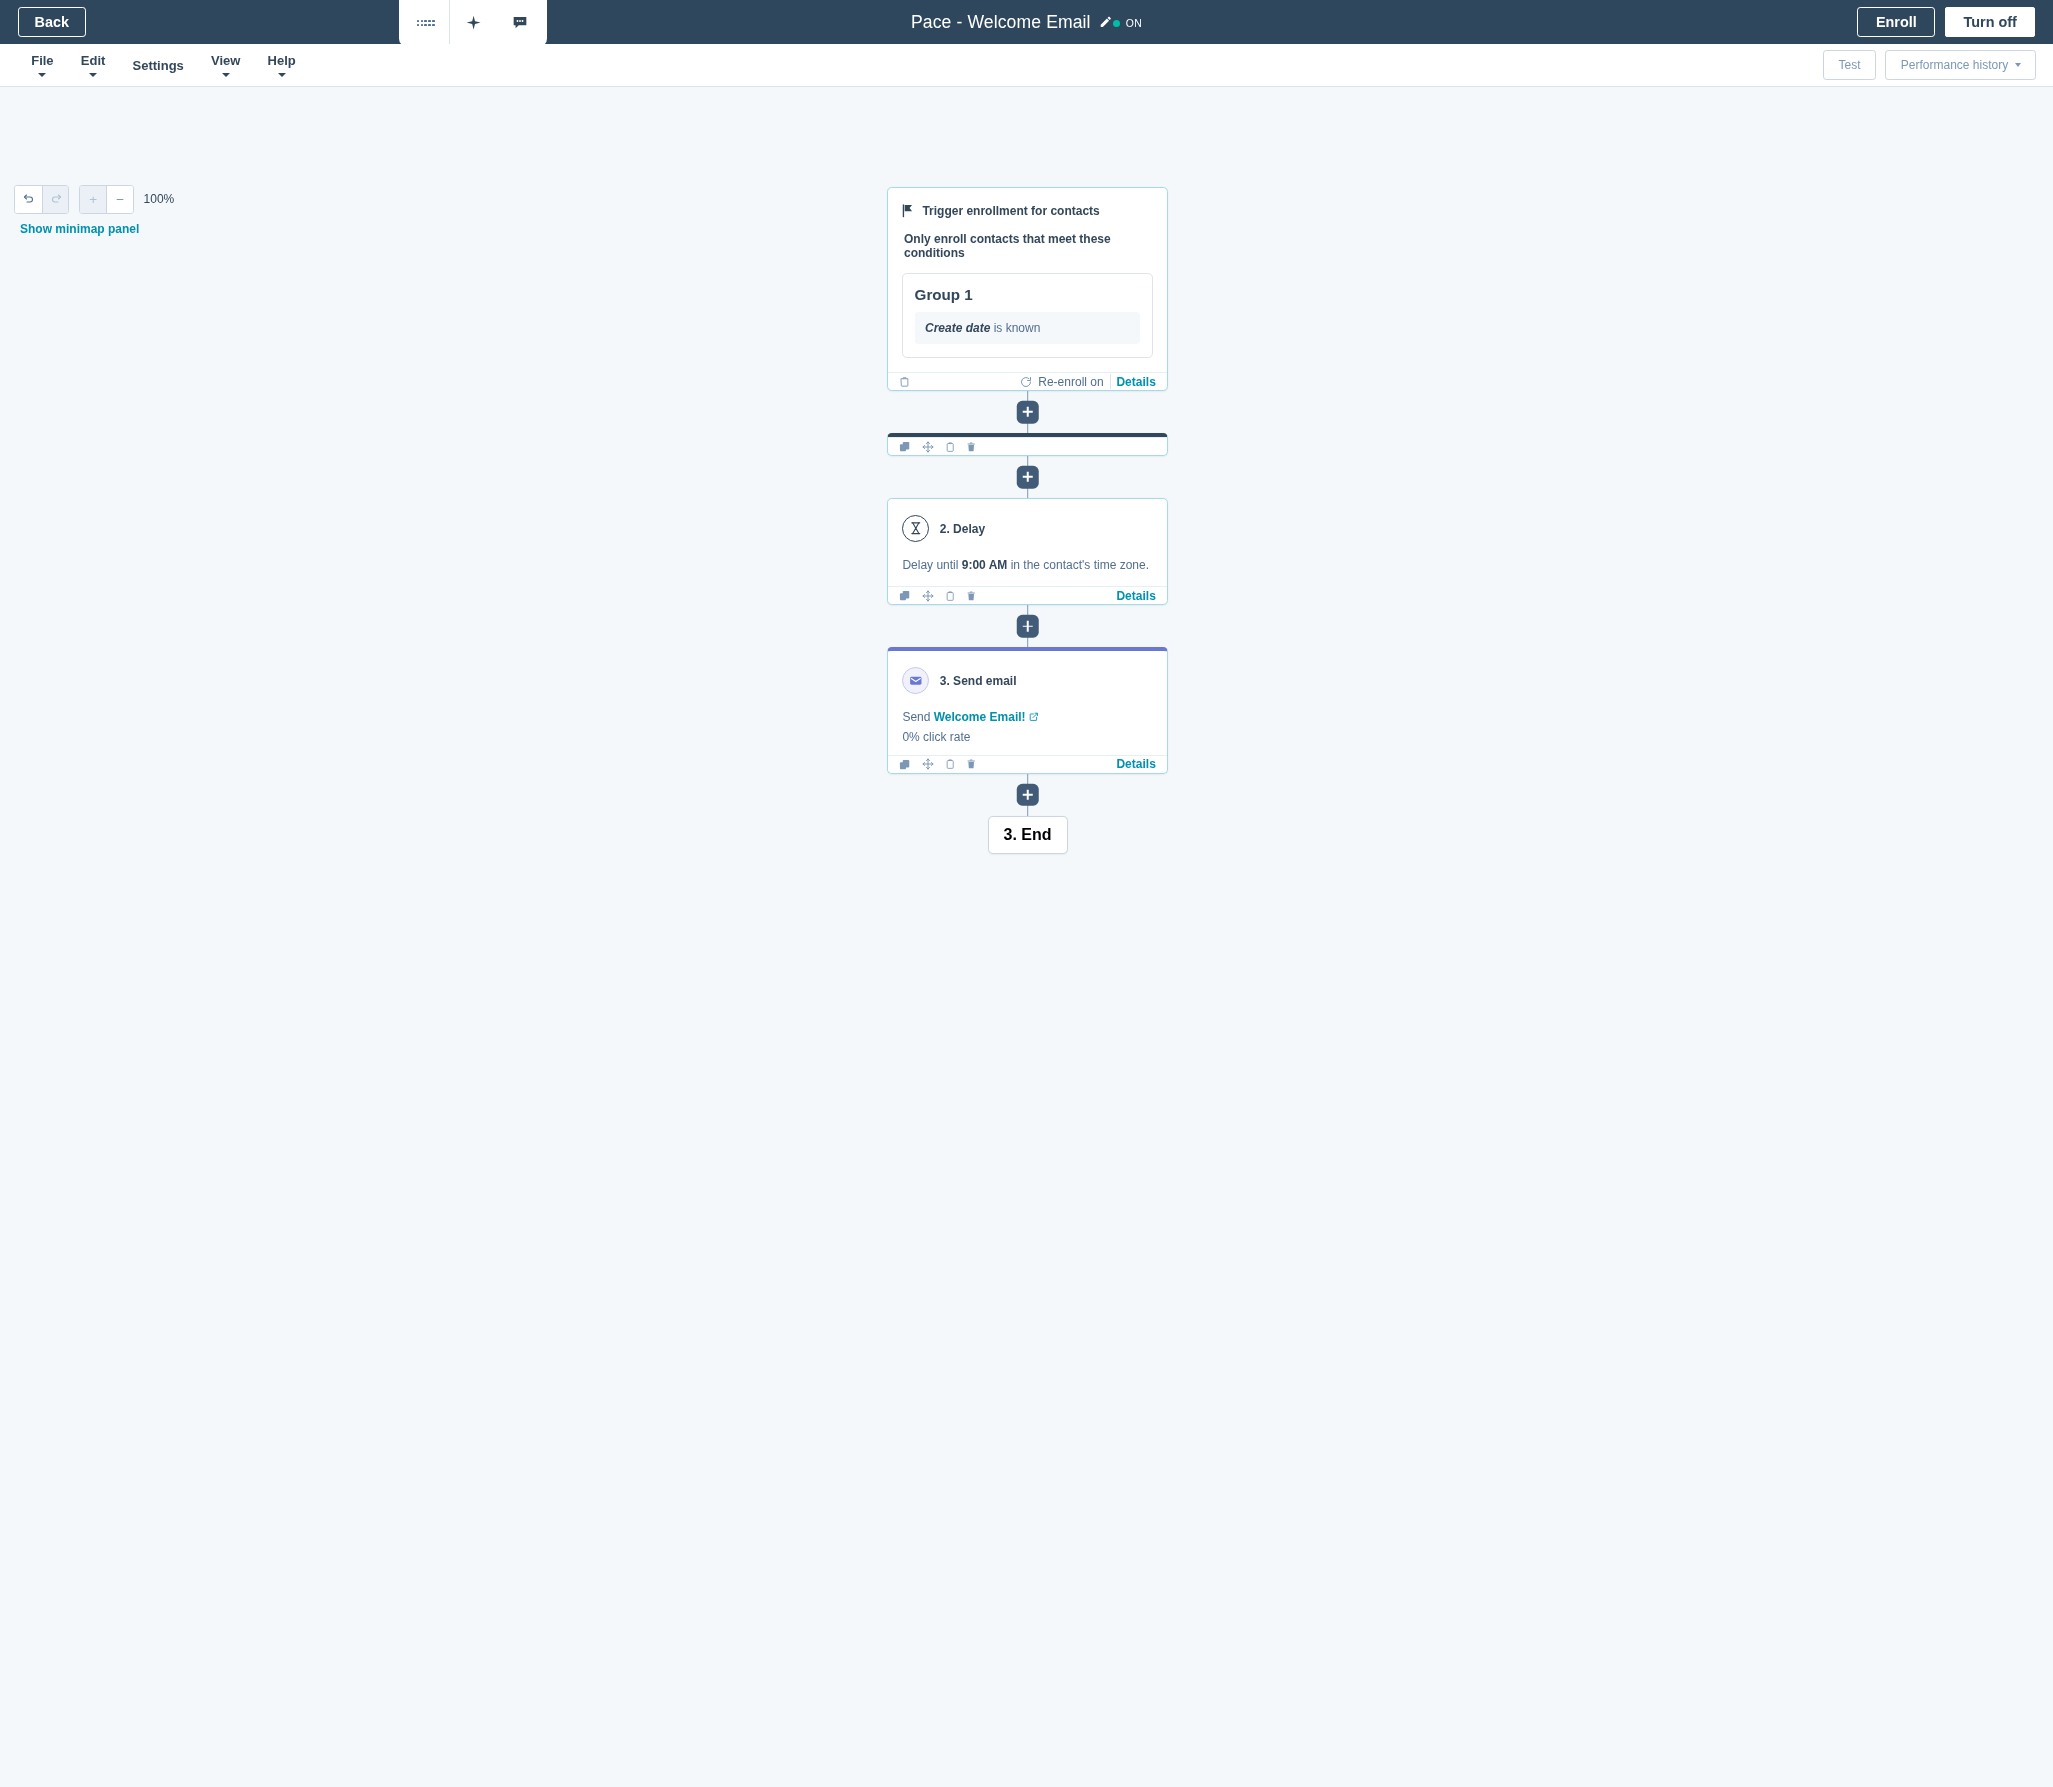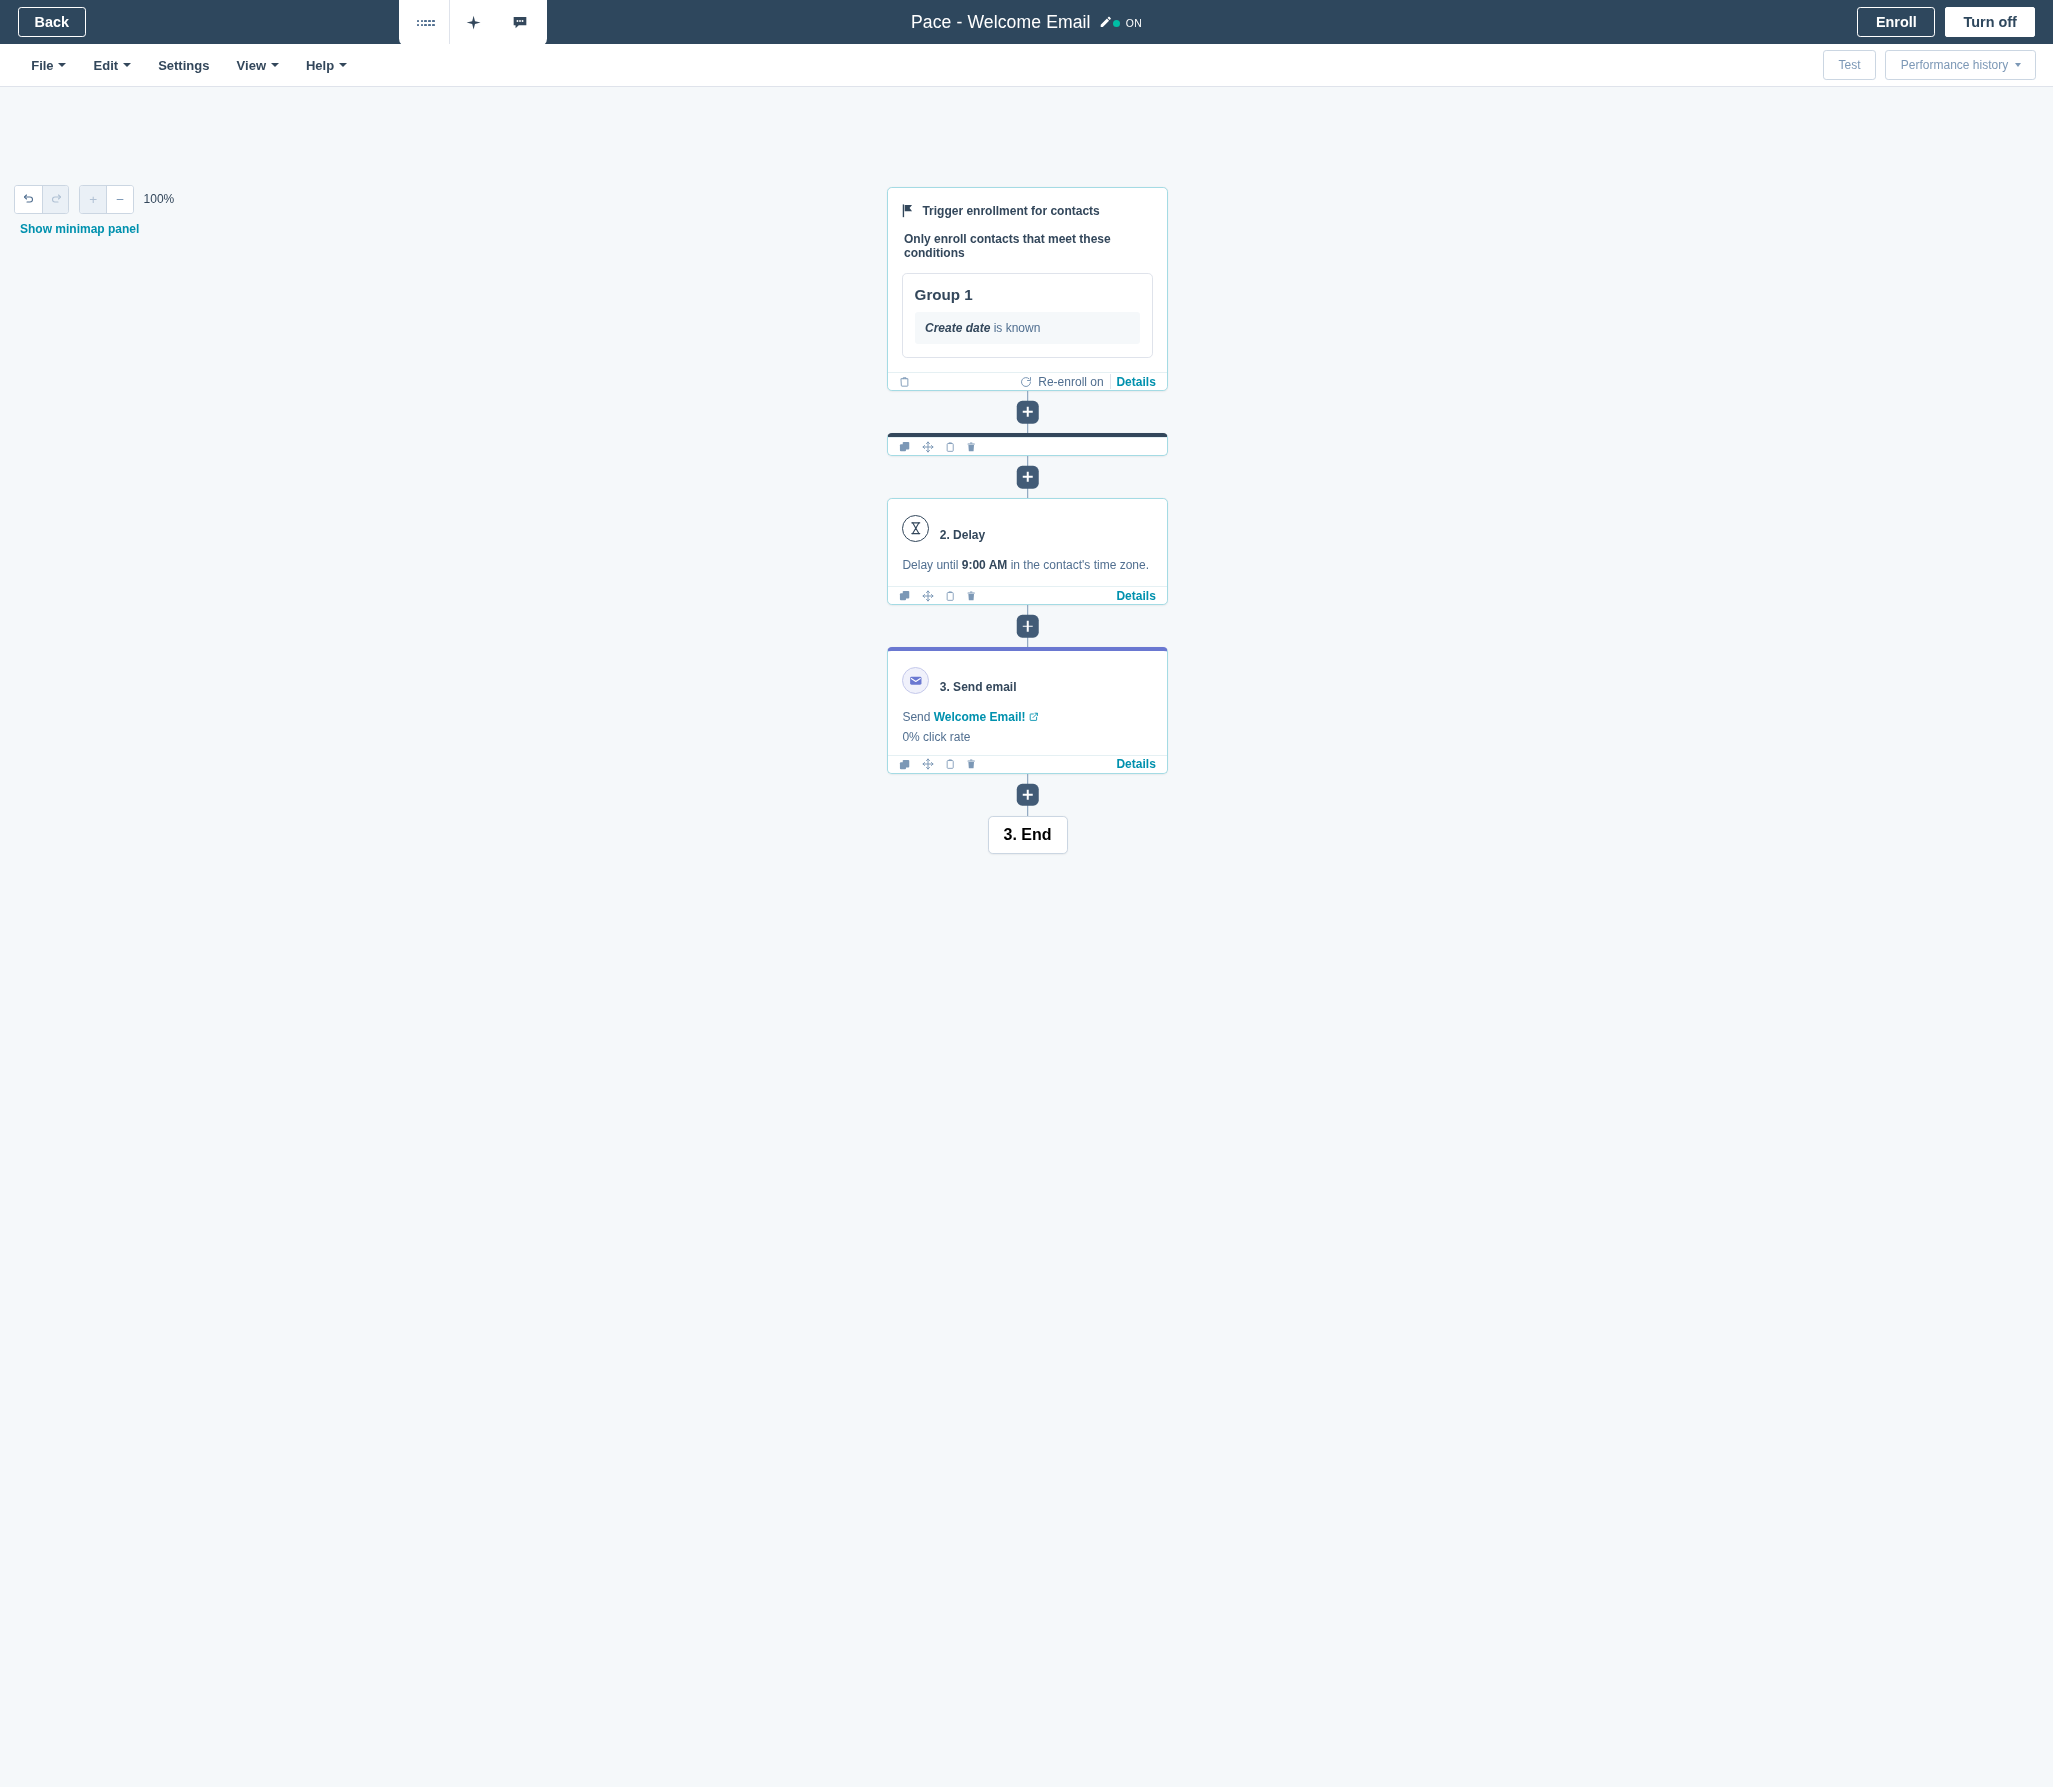--- a/index.html
+++ b/index.html
@@ -83,21 +83,21 @@
     position: relative;
     height: 43px;
     background: #ffffff;
     border-bottom: 0.8px solid #dfe3eb;
     display: flex; align-items: center;
     padding-left: 17.6px;
   }
   .menu-item {
     display: flex; align-items: center; gap: 4.8px;
     font-size: 13px; font-weight: 600; color: #33475b;
-    padding: 6.4px 13.6px; cursor: pointer; border-radius: 2.4px;
+    padding: 6.4px 13.6px; cursor: pointer; border-radius: 2.4px; flex-direction: column;
   }
   .caret-d {
     width: 0; height: 0;
     border-left: 4px solid transparent; border-right: 4px solid transparent;
     border-top: 4.8px solid #33475b;
   }
   .menubar-right { position: absolute; right: 17px; display: flex; align-items: center; gap: 9.6px; }
   .btn-ghost {
     border: 0.8px solid #cbd6e2; border-radius: 3.2px;
     background: #ffffff; color: #7c98b6;
@@ -133,21 +133,21 @@
   .card {
     background: #ffffff;
     border: 0.8px solid #a4dbe4;
     border-radius: 4.8px;
     box-shadow: 0 0.8px 1.6px rgba(0,0,0,.06);
     position: relative;
   }
   .card.top-navy { border-top: 4px solid #33475b; }
   .card.top-purple { border-top: 4px solid #6a78d1; }
   .card-body { padding: 16px 14.4px 11.2px 14.4px; }
-  .card-head { display: flex; align-items: flex-end; gap: 10.4px; }
+  .card-head { display: flex; align-items: center; gap: 10.4px; }
   .head-title { font-size: 12px; font-weight: 700; color: #33475b; }
   .icon-circle {
     width: 27px; height: 27px; border-radius: 50%;
     border: 1.4px solid #33475b;
     display: flex; align-items: center; justify-content: center;
     flex: 0 0 27px; background: #fff;
   }
   .icon-circle.purple { border-color: #c5c9eb; background: #f0f1fb; }
   .card-line { font-size: 12px; color: #516f90; line-height: 1.55; }
   .card-line b { color: #33475b; font-weight: 700; }

